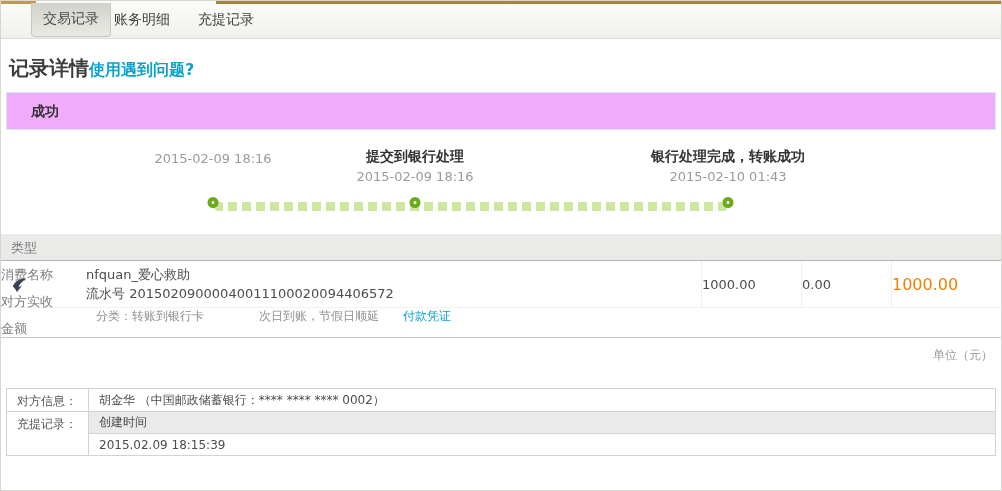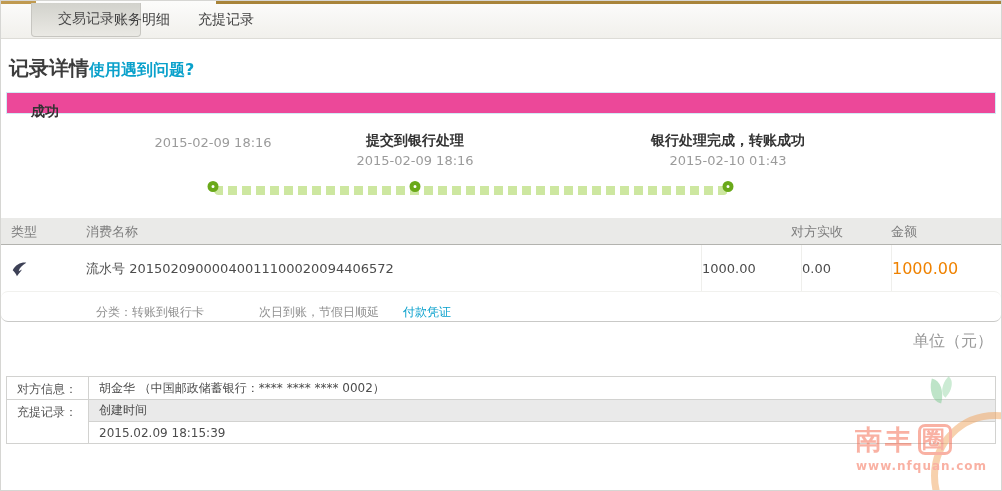--- a/index.html
+++ b/index.html
@@ -10,76 +10,76 @@
           border:1px solid #d6d6d3; overflow:hidden; }
 
   
   .tabbar { position:relative; height:38px;
             background:linear-gradient(#fcfcfb,#f1f0ec);
             border-bottom:1px solid #dddcd7; }
   .tab-stripe { position:absolute; top:0; left:0; right:0; height:3px;
             background:linear-gradient(90deg,#c09a50 0,#c09a50 35px,
                        rgba(0,0,0,0) 35px,rgba(0,0,0,0) 215px,#a8843a 215px); }
   .tab { position:absolute; top:10px; font-size:14px; color:#3f3f3f; cursor:pointer; }
-  .tab.active { top:2px; left:30px; padding:7px 26px 8px;
+  .tab.active { top:2px; left:30px; padding:7px 11px 8px;
             background:linear-gradient(#d2d2cc,#eae9e4);
             border:1px solid #c7c6c1; border-top:none;
             border-radius:0 0 4px 4px; color:#4a4a4a; }
   .tab.t2 { left:113px; }
   .tab.t3 { left:197px; }
 
   
   .heading-row { margin:16px 0 0 8px; display:flex; align-items:baseline; }
   .heading-row h1 { margin:0; font-size:20px; color:#3c3c3c; font-weight:bold; }
   .help-link { font-size:16px; color:#0aa1cb; text-decoration:none; font-weight:bold; }
 
   
-  .status-banner { margin:10px 5px 0; height:22px; line-height:36px;
-            background:#ec4899; border:1px solid #d2eaf5;
+  .status-banner { margin:10px 5px 0; height:38px; line-height:36px;
+            background:#f0abfc; border:1px solid #d2eaf5;
             font-weight:bold; font-size:14px; color:#333; padding-left:24px; }
 
   
   .timeline { position:relative; height:104px; }
   .chain { position:absolute; left:213px; width:514px; top:72px; height:9px;
             border-radius:5px;
             background:repeating-linear-gradient(90deg,#cde7a0 0 9px,rgba(0,0,0,0) 9px 14px); }
   .dot  { position:absolute; top:67px; width:11px; height:11px; background:#fff;
             border:4px solid #6aa91a; border-radius:50%; transform:translateX(-50%); }
   .step { position:absolute; top:18px; transform:translateX(-50%);
             text-align:center; white-space:nowrap; }
   .step .st { font-size:14px; font-weight:bold; color:#333; }
   .step .sd { font-size:13px; color:#9b9b9b; margin-top:3px; }
   .p1 { left:212px; } .p2 { left:414px; } .p3 { left:727px; }
 
   
   .grid-header { display:flex; height:27px; line-height:27px; background:#eaeae8;
-            color:#7d7d7d; font-size:13px; border-bottom:1px solid #b3b3af; }
+            color:#7d7d7d; font-size:13px; border-bottom:1px solid #b3b3af;flex-direction:column; }
   .col-type { width:85px; padding-left:10px; }
   .col-name { flex:1; }
   .col-received { width:100px; }
   .col-fee { width:90px; }
   .col-amount { width:110px; }
 
   .grid-row { display:flex; align-items:center; min-height:46px;
             font-size:13px; color:#4c4c4c; }
   .grid-row .col-received, .grid-row .col-fee, .grid-row .col-amount {
             align-self:stretch; display:flex; align-items:center;
             border-left:1px solid #efefec; }
   .type-icon svg { width:17px; height:17px; display:block; margin-top:2px; }
   .name-cell div { line-height:19px; }
   .amount { color:#ef8201; font-size:16px; }
 
-  .grid-meta { display:flex; align-items:flex-end; height:31px; padding-left:95px;
+  .grid-meta { display:flex; align-items:flex-start; height:31px; padding-left:95px;
             font-size:12px; color:#8f8f8f;
-            border-top:1px solid #f1f1ee; border-bottom:1px solid #c9c9c7;border-radius:7px; }
+            border-top:1px solid #f1f1ee; border-bottom:1px solid #c9c9c7; }
   .meta-note { margin-left:55px; }
   .voucher { margin-left:24px; color:#09a0cc; text-decoration:none; }
 
   .unit-note { text-align:right; padding-right:8px; margin-top:9px;
-            font-size:16px; color:#9a9a9a; }
+            font-size:12px; color:#9a9a9a; }
 
   
   .details { margin:24px 5px 0; width:calc(100% - 10px); border-collapse:collapse;
             font-size:12px; color:#4c4c4c; }
   .details td { border:1px solid #d2d2d0; height:22px; padding:1px 10px; }
   .details .lbl { width:82px; color:#555; vertical-align:top;
             padding-top:4px; }
   .details .gray { background:#eaeaea; }
 
   
@@ -148,20 +148,21 @@
     <div class="col-amount">金额</div>
   </div>
 
   <div class="grid-row">
     <div class="col-type type-icon">
       <svg viewBox="0 0 20 20" aria-hidden="true">
         <path d="M2 11 C5 4 13 1 18 2 C13 5 10 8 9 12 L13 10 C11 13 8 16 7 18 C6 15 4 13 2 11 Z" fill="#3d4156"></path>
       </svg>
     </div>
     <div class="col-name name-cell">
+      <div>nfquan_爱心救助</div>
       <div>流水号 20150209000040011100020094406572</div>
     </div>
     <div class="col-received">1000.00</div>
     <div class="col-fee">0.00</div>
     <div class="col-amount">
         <span class="amount">1000.00</span>
       </div>
   </div>
 
   <div class="grid-meta">
@@ -181,20 +182,14 @@
     <tr>
       <td class="lbl" rowspan="2">充提记录：</td>
       <td class="val gray">创建时间</td>
     </tr>
     <tr>
       <td class="val">2015.02.09 18:15:39</td>
     </tr>
   </tbody>
     </table>
 
-  <div class="watermark">
-    <div class="wm-circle"></div>
-    <div class="wm-leaf"></div>
-    <div class="wm-text"><span>南丰</span><span class="boxed">圈</span></div>
-    <div class="wm-url">www.nfquan.com</div>
-  </div>
 
 </div>
 
 </body></html>

